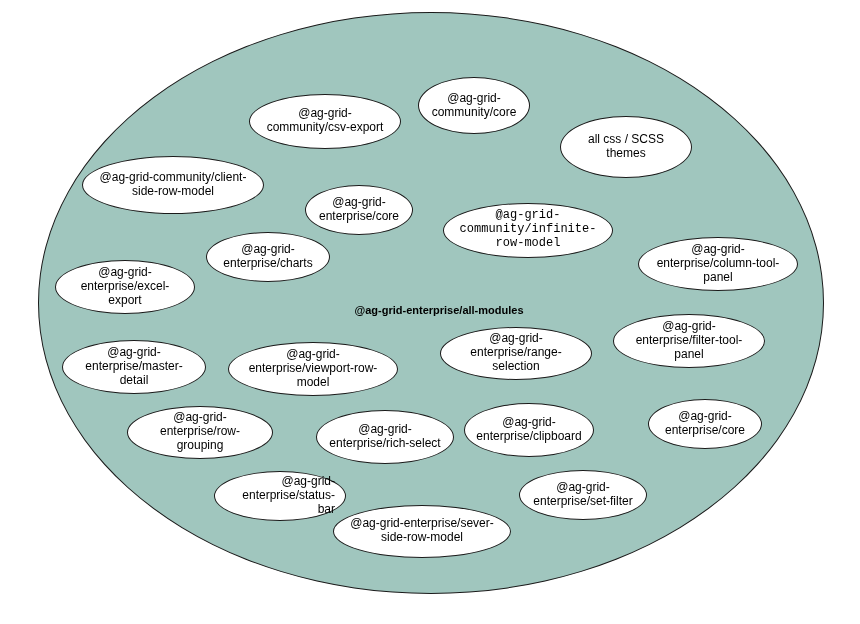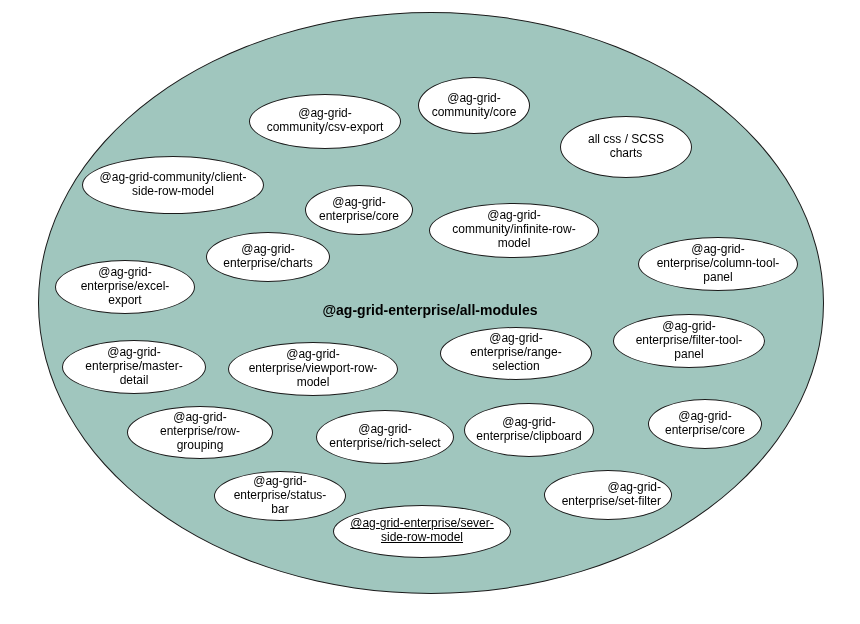--- a/index.html
+++ b/index.html
@@ -17,24 +17,25 @@
   }
   .outer-ellipse {
     position: absolute;
     border-radius: 50%;
     border: 1px solid #1a1a1a;
     box-sizing: border-box;
   }
   .diagram-title {
     position: absolute;
     transform: translate(-50%, -50%);
-    font-size: 14px;
+    font-size: 11px;
     font-weight: bold;
     color: #000000;
     white-space: nowrap;
+    margin-left: 9px;
   }
   .module-node {
     position: absolute;
     border-radius: 50%;
     background: #ffffff;
     border: 1px solid #1a1a1a;
     box-sizing: border-box;
     display: flex;
     align-items: center;
     justify-content: center;
@@ -47,32 +48,32 @@
 </style>
 </head>
 <body>
 
 <div id="stage">
   <div class="outer-ellipse" id="outer-ellipse" style="left: 38px; top: 12px; width: 786px; height: 582px; background: rgb(160, 198, 190); border-color: rgb(26, 26, 26);"></div>
   <div class="diagram-title" id="diagram-title" style="left: 430px; top: 310px;">@ag-grid-enterprise/all-modules</div>
   <div id="nodes-layer">
       <div class="module-node" style="left: 249px; top: 93.5px; width: 152px; height: 55px;">@ag-grid-community/csv-export</div>
       <div class="module-node" style="left: 418px; top: 77px; width: 112px; height: 57px;">@ag-grid-community/core</div>
-      <div class="module-node" style="left: 560px; top: 116px; width: 132px; height: 62px;">all css / SCSS charts</div>
+      <div class="module-node" style="left: 560px; top: 116px; width: 132px; height: 62px;">all css / SCSS themes</div>
       <div class="module-node" style="left: 82px; top: 156px; width: 182px; height: 58px;">@ag-grid-community/client-side-row-model</div>
       <div class="module-node" style="left: 305px; top: 185px; width: 108px; height: 50px;">@ag-grid-enterprise/core</div>
-      <div class="module-node" style="left: 429px; top: 202.5px; width: 170px; height: 55px;">@ag-grid-community/infinite-row-model</div>
+      <div class="module-node" style="left: 443px; top: 202.5px; width: 170px; height: 55px; font-family: Liberation Mono, monospace;">@ag-grid-community/infinite-row-model</div>
       <div class="module-node" style="left: 638px; top: 237px; width: 160px; height: 54px;">@ag-grid-enterprise/column-tool-panel</div>
       <div class="module-node" style="left: 206px; top: 232px; width: 124px; height: 50px; text-align: center;">@ag-grid-enterprise/charts</div>
       <div class="module-node" style="left: 55px; top: 260px; width: 140px; height: 54px;">@ag-grid-enterprise/excel-export</div>
       <div class="module-node" style="left: 613px; top: 314px; width: 152px; height: 54px;">@ag-grid-enterprise/filter-tool-panel</div>
       <div class="module-node" style="left: 440px; top: 326.5px; width: 152px; height: 53px;">@ag-grid-enterprise/range-selection</div>
       <div class="module-node" style="left: 228px; top: 342px; width: 170px; height: 54px;">@ag-grid-enterprise/viewport-row-model</div>
       <div class="module-node" style="left: 62px; top: 340px; width: 144px; height: 54px;">@ag-grid-enterprise/master-detail</div>
       <div class="module-node" style="left: 648px; top: 399px; width: 114px; height: 50px;">@ag-grid-enterprise/core</div>
       <div class="module-node" style="left: 464px; top: 403px; width: 130px; height: 54px;">@ag-grid-enterprise/clipboard</div>
       <div class="module-node" style="left: 316px; top: 410px; width: 138px; height: 54px;">@ag-grid-enterprise/rich-select</div>
       <div class="module-node" style="left: 127px; top: 405.5px; width: 146px; height: 53px;">@ag-grid-enterprise/row-grouping</div>
-      <div class="module-node" style="left: 544px; top: 470px; width: 128px; height: 50px; text-align: right;">@ag-grid-enterprise/set-filter</div>
-      <div class="module-node" style="left: 214px; top: 471px; width: 132px; height: 50px;">@ag-grid-enterprise/status-bar</div>
-      <div class="module-node" style="left: 333px; top: 504.5px; width: 178px; height: 53px; text-decoration: underline;">@ag-grid-enterprise/sever-side-row-model</div>
+      <div class="module-node" style="left: 519px; top: 470px; width: 128px; height: 50px;">@ag-grid-enterprise/set-filter</div>
+      <div class="module-node" style="left: 214px; top: 471px; width: 132px; height: 50px; text-align: right;">@ag-grid-enterprise/status-bar</div>
+      <div class="module-node" style="left: 333px; top: 504.5px; width: 178px; height: 53px;">@ag-grid-enterprise/sever-side-row-model</div>
     </div>
 </div>
 
 </body></html>

